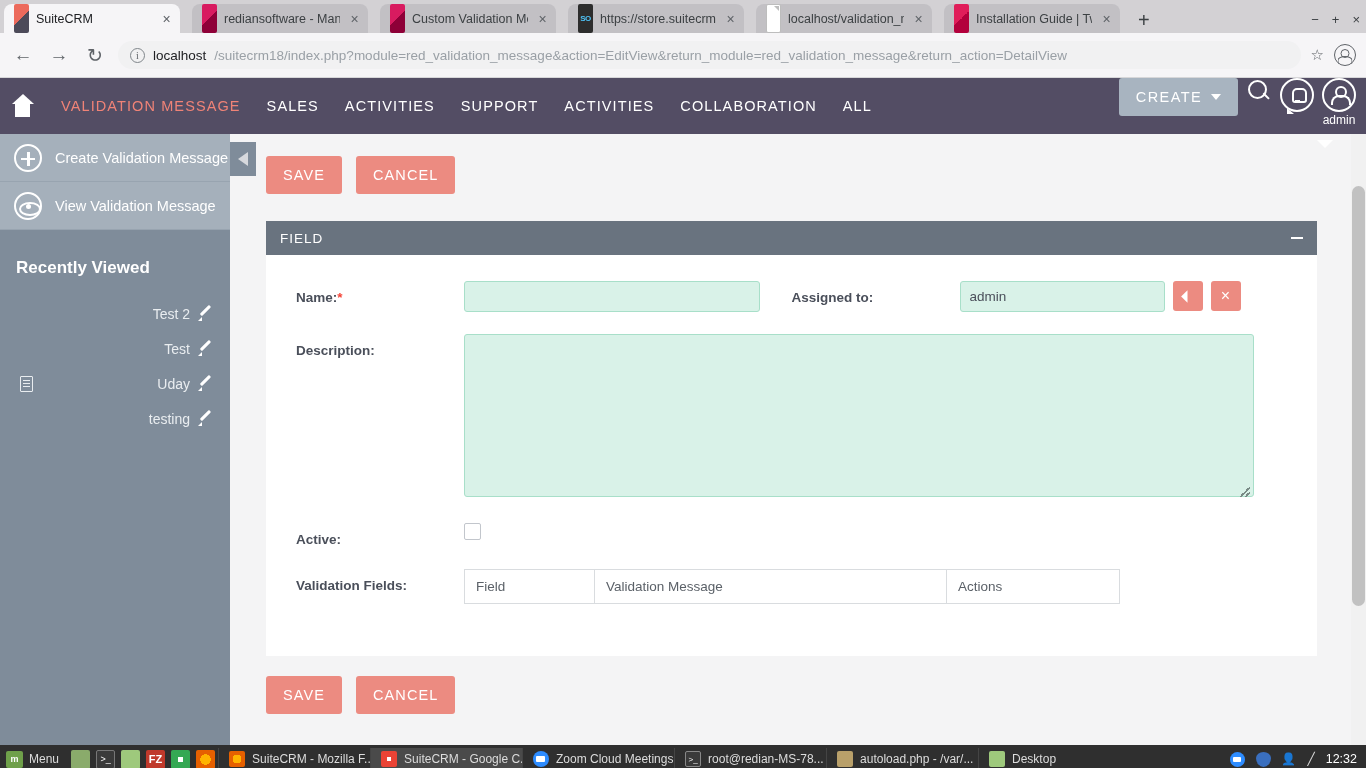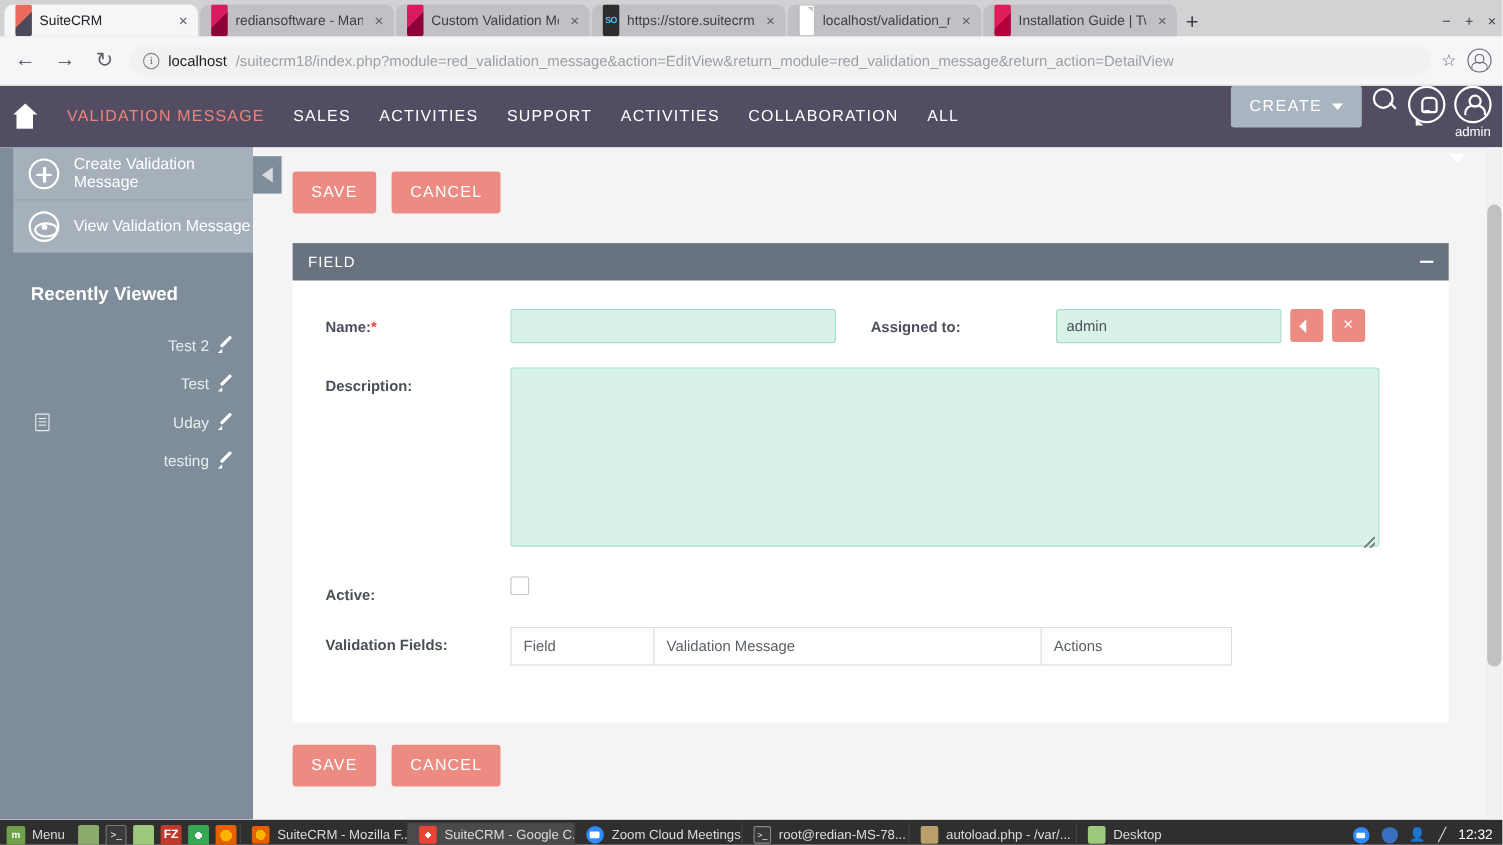--- a/index.html
+++ b/index.html
@@ -11,21 +11,21 @@
 
   
   .browser-tabbar {
     height: 33px; background: #d3d1d4;
     display: flex; align-items: flex-end; padding-left: 4px;
     position: relative;
   }
   .tab {
     height: 29px; width: 176px; display: flex; align-items: center;
     gap: 7px; padding: 0 6px 0 10px; font-size: 12.5px; color: #3c4043;
-    background: #c2c0c4; border-radius: 8px 8px 0 0; margin-right: 2px;
+    background: #c2c0c4; border-radius: 8px 8px 0 0; margin-right: 12px;
     position: relative; overflow: hidden;
   }
   .tab.active { background: #f6f5f7; color: #202124; }
   .tab-fav { width: 15px; height: 29px; flex: 0 0 15px; border-radius: 2px; }
   .fav-suitecrm { background: linear-gradient(135deg,#ec6a5c 0 50%,#4c4a59 50% 100%); }
   .fav-redian  { background: linear-gradient(135deg,#d81b60 0 50%,#8e0038 50% 100%); }
   .fav-custom  { background: linear-gradient(135deg,#d81b60 0 50%,#8e0038 50% 100%); }
   .fav-so { background:#2d2d2d; color:#4fc3f7; font-size:8px; font-weight:bold;
             display:flex; align-items:center; justify-content:center; letter-spacing:-.5px;}
   .fav-twilio { background: linear-gradient(135deg,#e01e5a 0 50%,#b3003c 50% 100%); }
@@ -98,21 +98,21 @@
   .avatar-wrap{display:flex;flex-direction:column;align-items:center;gap:1px;}
   .avatar-g{position:relative;width:20px;height:20px;}
   .avatar-g::before{content:'';position:absolute;top:1px;left:6px;width:8px;height:8px;
      border:2px solid #fff;border-radius:50%;}
   .avatar-g::after{content:'';position:absolute;bottom:0;left:2px;width:16px;height:8px;
      border:2px solid #fff;border-bottom:none;border-radius:8px 8px 0 0;}
   .avatar-label{color:#fff;font-size:12px;}
 
   .crm-body { display:flex; height: 611px; position:relative; }
 
-  .sidebar { width:230px; background:#7f8c9a; flex:0 0 230px;padding-left:12px; }
+  .sidebar { width:230px; background:#7f8c9a; flex:0 0 230px; }
   .side-action {
     height: 48px; display:flex; align-items:center; gap:13px; padding-left:14px;
     background:#a5b0bb; color:#fff; font-size:14.5px; border-bottom:1px solid #98a4b0;
   }
   .side-circle { width:28px;height:28px;border-radius:50%;border:2px solid #fff;
                  position:relative; flex:0 0 28px;}
   .plus-g::before{content:'';position:absolute;top:12px;left:5px;width:14px;height:2.6px;background:#fff;}
   .plus-g::after{content:'';position:absolute;top:6px;left:11px;width:2.6px;height:14px;background:#fff;}
   .eye-g::before{content:'';position:absolute;top:8px;left:3px;width:18px;height:10px;
      border:2px solid #fff;border-radius:50%;}

